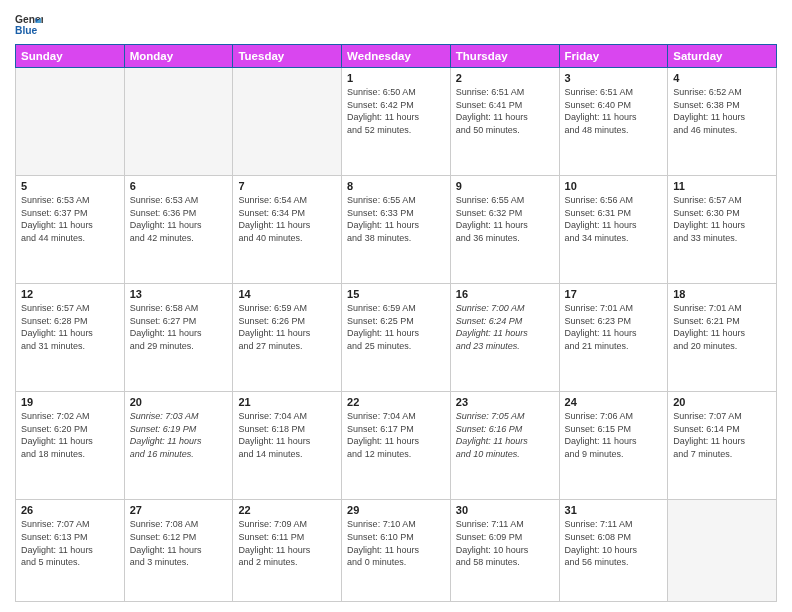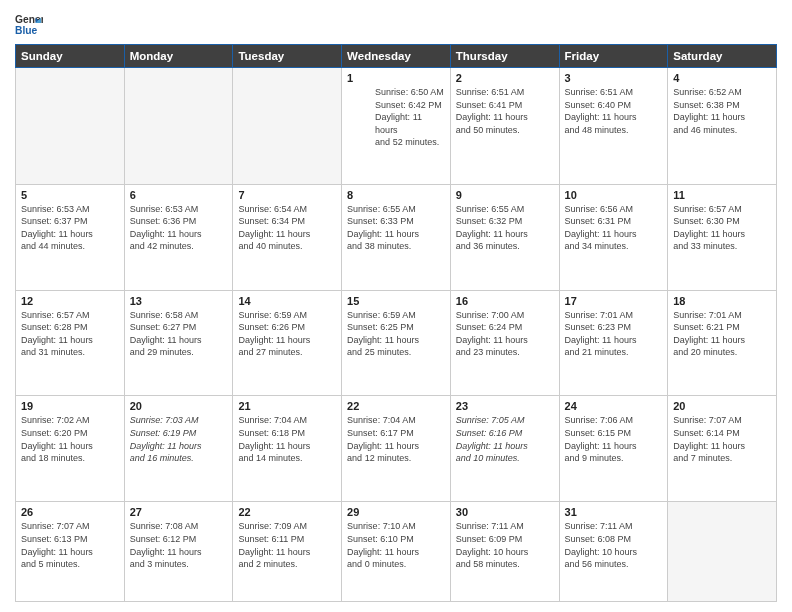--- a/index.html
+++ b/index.html
@@ -45,21 +45,21 @@
       color: #555;
     }
     .calendar {
       flex: 1;
       border: 1px solid #ccc;
       border-collapse: collapse;
       width: 100%;
       table-layout: fixed;
     }
     .calendar th {
-      background: #404040;
+      background: #d946ef;
       color: #fff;
       font-size: 11.5px;
       font-weight: bold;
       text-align: left;
       padding: 5px 5px;
       border: 1px solid #1a5fa8;
     }
     .calendar td {
       border: 1px solid #ccc;
       vertical-align: top;
@@ -118,21 +118,21 @@
           <th>Saturday</th>
         </tr>
     </thead>
     <tbody id="calendar-body">
     <tr>
           <td class="empty"></td>
           <td class="empty"></td>
           <td class="empty"></td>
           <td>
             <div class="day-num">1</div>
-            <div class="cell-info" style="white-space: pre-line; margin-left: 28px;">Sunrise: 6:50 AM
+            <div class="cell-info" style="white-space: pre-line;">Sunrise: 6:50 AM
 Sunset: 6:42 PM
 Daylight: 11 hours
 and 52 minutes.</div>
           </td>
           <td>
             <div class="day-num">2</div>
             <div class="cell-info" style="white-space: pre-line;">Sunrise: 6:51 AM
 Sunset: 6:41 PM
 Daylight: 11 hours
 and 50 minutes.</div>
@@ -227,21 +227,21 @@
           </td>
           <td>
             <div class="day-num">15</div>
             <div class="cell-info" style="white-space: pre-line;">Sunrise: 6:59 AM
 Sunset: 6:25 PM
 Daylight: 11 hours
 and 25 minutes.</div>
           </td>
           <td>
             <div class="day-num">16</div>
-            <div class="cell-info" style="white-space: pre-line;">Sunrise: 7:00 AM
+            <div class="cell-info" style="white-space: pre-line; font-style: italic;">Sunrise: 7:00 AM
 Sunset: 6:24 PM
 Daylight: 11 hours
 and 23 minutes.</div>
           </td>
           <td>
             <div class="day-num">17</div>
             <div class="cell-info" style="white-space: pre-line;">Sunrise: 7:01 AM
 Sunset: 6:23 PM
 Daylight: 11 hours
 and 21 minutes.</div>

